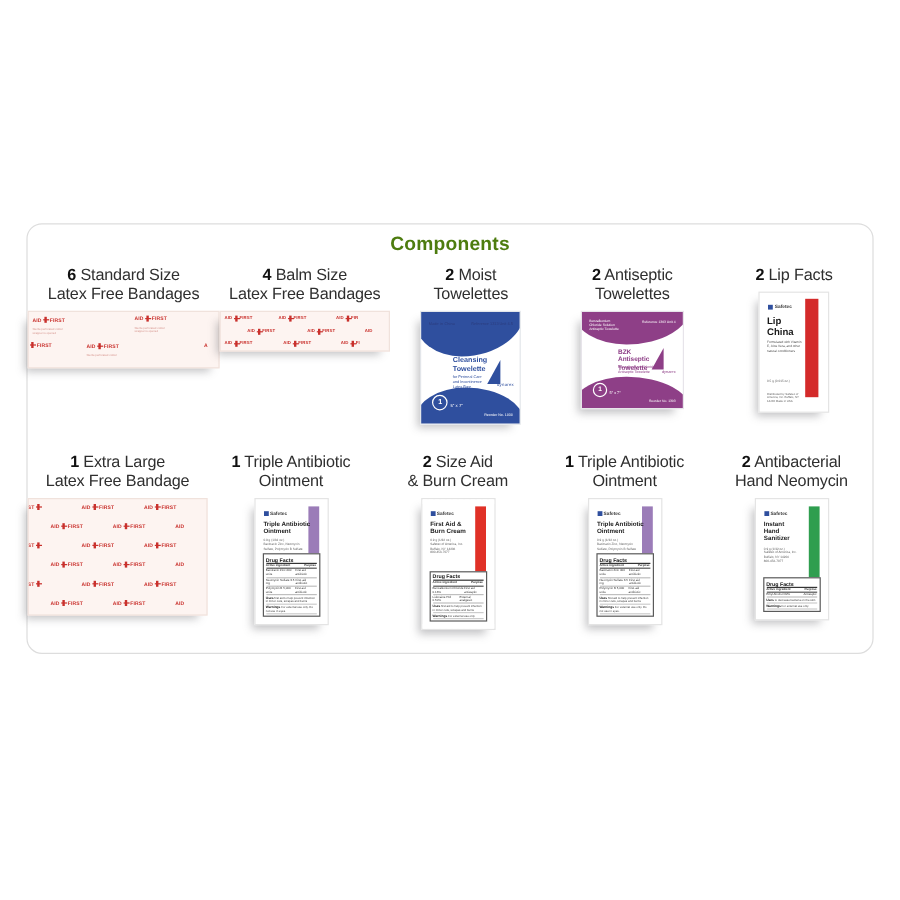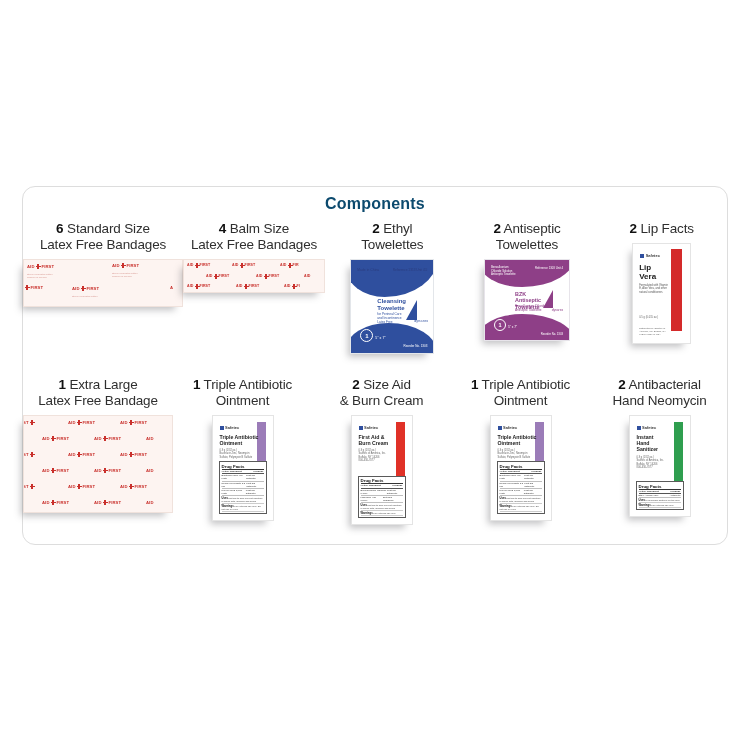--- a/index.html
+++ b/index.html
@@ -34,21 +34,21 @@
   }
 
   .panel-title {
     position: absolute;
     left: 0;
     top: 8px;
     width: 100%;
     text-align: center;
     font-size: 16px;
     font-weight: bold;
-    color: #0c4a6e;
+    color: #4d7c0f;
     letter-spacing: 0.2px;
     font-family: "Liberation Sans", sans-serif;
   }
 
   
   .row {
     position: absolute;
     left: 0;
     width: 706px;
     display: flex;
@@ -507,21 +507,21 @@
             <div class="bz" style="left:3px; top:24px; font-size:3.6px;">AID<span class="cross" style="width:4px;height:4px;"></span>FIRST</div>
             <div class="bz" style="left:52px; top:24px; font-size:3.6px;">AID<span class="cross" style="width:4px;height:4px;"></span>FIRST</div>
             <div class="bz" style="left:100px; top:24px; font-size:3.6px;">AID<span class="cross" style="width:4px;height:4px;"></span>FI</div>
           </div>
         </div>
       </div>
 
       <div class="cell">
         <div class="cell-label">
           <span class="qty">2</span>
-          <span>Ethyl</span><br>
+          <span>Moist</span><br>
           <span>Towelettes</span>
         </div>
         <div class="art-wrap">
           <div class="prod towelette">
             <div class="tow-wave-top" style="background:#2f4f9e;"></div>
             <div class="tow-wave-bottom" style="background:#2f4f9e;"></div>
             <div class="tow-topline">Made in China</div>
             <div class="tow-topright">Reference 1313 Unit 4.5</div>
             <div class="tow-title" style="color:#2f4f9e;">
               <span>Cleansing</span><br>
@@ -585,21 +585,21 @@
           <span>Lip Facts</span>
         </div>
         <div class="art-wrap">
           <div class="prod lipbalm">
             <div class="lip-band"></div>
             <div class="sachet-logo">
               <span class="mark"></span><span>Safetec</span>
             </div>
             <div class="lip-name">
               <span>Lip</span><br>
-              <span>Vera</span>
+              <span>China</span>
             </div>
             <div class="lip-desc">Formulated with Vitamin E, Aloe Vera, and other natural conditioners</div>
             <div class="lip-net">0.5 g (0.015 oz.)</div>
             <div class="lip-foot">Distributed by Safetec of America, Inc. Buffalo, NY 14206  Made in USA</div>
           </div>
         </div>
       </div>
 
     </div>
 

